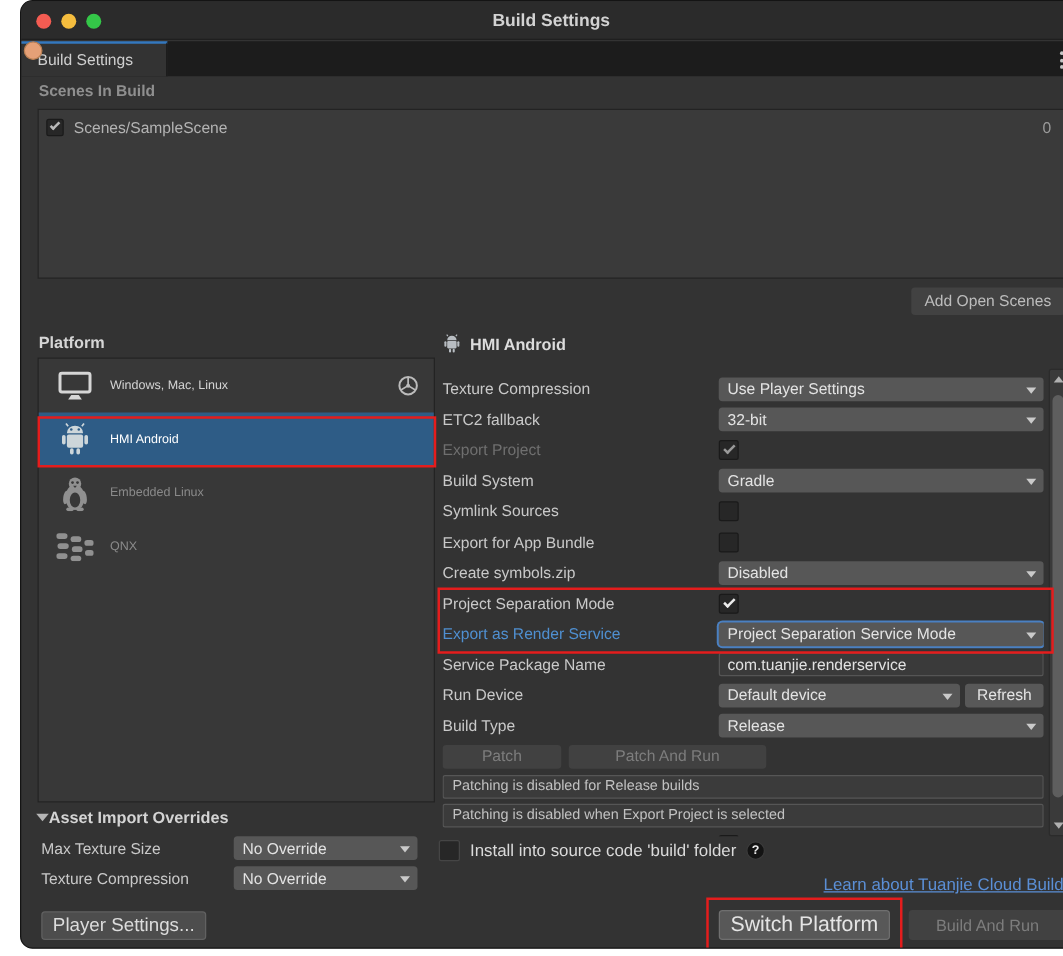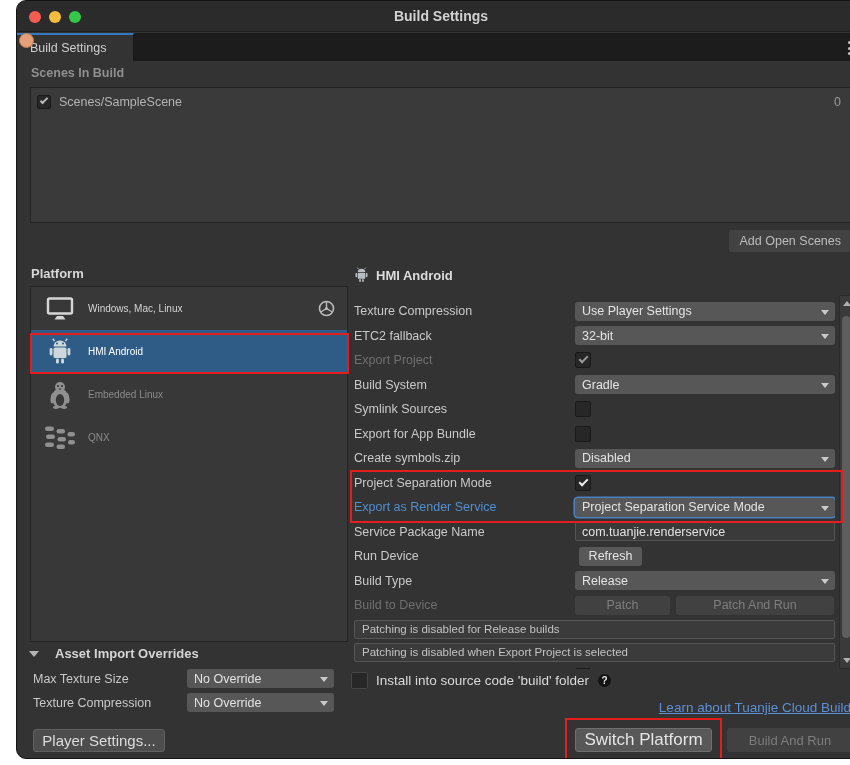--- a/index.html
+++ b/index.html
@@ -66,21 +66,21 @@
   .helpicon { width:15px; height:15px; border-radius:50%; background:#131313; border:1px solid #3a3a3a; color:#eaeaea; font-size:10px; font-weight:bold; display:flex; align-items:center; justify-content:center; }
   .cloud-link { position:absolute; right:14px; top:699px; font-size:13.5px; color:#5b8fd6; text-decoration:underline; }
   .btn-switch { position:absolute; left:558px; top:727px; width:137px; height:24px; font-size:17px; }
   .btn-buildrun { position:absolute; left:710px; top:727px; width:126px; height:24px; font-size:13px; }
   
   .vscroll { position:absolute; left:822px; top:294px; width:15px; height:374px; background:#3a3a3a; border:1px solid #2b2b2b; border-radius:2px; }
   .vscroll .thumb { position:absolute; left:2px; top:20px; width:9px; height:322px; background:#5e5e5e; border-radius:5px; }
   .arrow-up { position:absolute; left:3px; top:5px; width:0; height:0; border-left:4px solid transparent; border-right:4px solid transparent; border-bottom:5px solid #b0b0b0; }
   .arrow-dn { position:absolute; left:3px; bottom:5px; width:0; height:0; border-left:4px solid transparent; border-right:4px solid transparent; border-top:5px solid #b0b0b0; }
   
-  .foldout { position:absolute; left:12px; top:645px; display:flex; align-items:center; gap:16px; }
+  .foldout { position:absolute; left:12px; top:645px; display:flex; align-items:center; gap:0; }
   .fold-tri { width:0; height:0; border-left:5px solid transparent; border-right:5px solid transparent; border-top:6px solid #b5b5b5; }
   .foldout .ftitle { font-size:13px; font-weight:bold; color:#d4d4d4; }
   .aio-row { position:absolute; display:flex; align-items:center; }
   .aio-row .alabel { width:154px; font-size:12.5px; color:#c9c9c9; }
   .aio-row .dropdown { width:147px; }
   .btn-player { position:absolute; left:16px; top:728px; width:132px; height:23px; font-size:15px; background:#4d4d4d; color:#dcdcdc; border:1px solid #616161; }
   .btn-addscenes { position:absolute; right:13px; top:229px; height:22px; padding:8px 11px; font-size:12.5px; }
   
   .annotation { position:absolute; border:2px solid #e41d1d; pointer-events:none; z-index:50; }
   
@@ -305,36 +305,39 @@
     <div class="srow">
       <span class="slabel">Service Package Name</span>
       <div class="control">
           <div class="textfield">com.tuanjie.renderservice</div>
         </div>
     </div>
 
     <div class="srow">
       <span class="slabel">Run Device</span>
       <div class="control">
+        <div class="dropdown dd-rundevice">
+            <span>Default device</span>
+            <span class="arrow"></span>
+          </div>
         <div class="btn enabled btn-refresh" style="border:none;">Refresh</div>
       </div>
     </div>
 
     <div class="srow">
       <span class="slabel">Build Type</span>
       <div class="control">
           <div class="dropdown">
             <span>Release</span>
             <span class="arrow"></span>
           </div>
         </div>
     </div>
 
     <div class="srow">
-      <span class="slabel dimmed">Build to Device</span>
       <div class="control">
         <div class="btn disabled btn-patch">Patch</div>
         <div class="btn disabled btn-patchrun">Patch And Run</div>
       </div>
     </div>
 
     <div class="infospacer"></div>
     <div class="infobox">Patching is disabled for Release builds</div>
     <div class="infobox">Patching is disabled when Export Project is selected</div>
 

